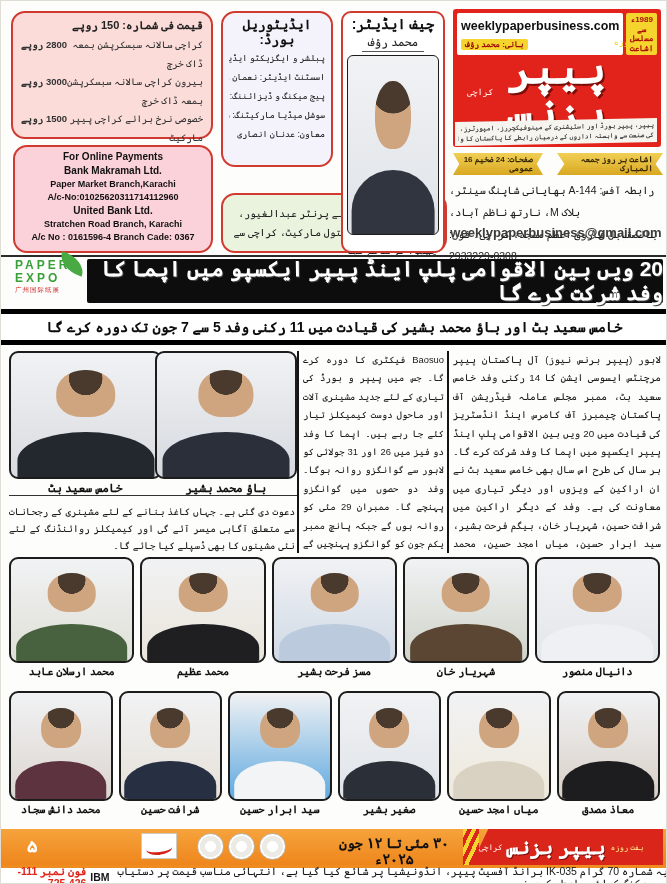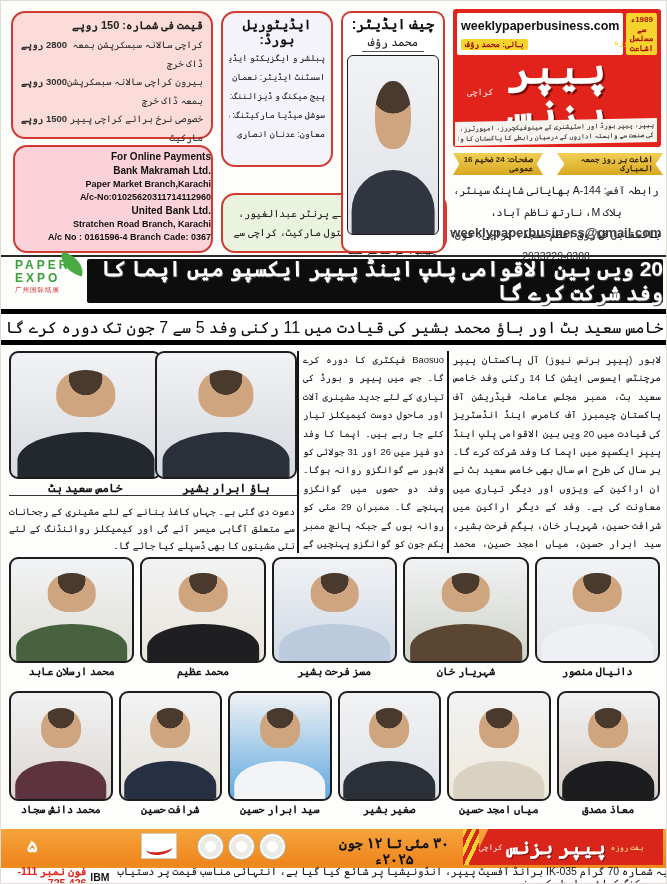--- a/index.html
+++ b/index.html
@@ -6,21 +6,21 @@
   html,body { background:#ffffff; font-family:"Liberation Sans", sans-serif; }
   .page { position:relative; width:667px; height:884px; margin:0 auto; background:#fdfdfc; overflow:hidden; border:1px solid #e0ddd6; }
 
   
   .rbox { position:absolute; border:2px solid #d03a30; border-radius:14px; }
   .pricing { left:10px; top:10px; width:202px; height:128px; background:#fbdcd9; padding:6px 8px 4px; direction:rtl; }
   .pr-title { text-align:right; font-size:11px; font-weight:bold; color:#222; margin-bottom:4px; }
   .pr-row { display:flex; justify-content:space-between; font-size:9.5px; color:#333; line-height:1.95; }
   .pr-row .amt { font-weight:bold; white-space:nowrap; }
   .bank { left:12px; top:144px; width:200px; height:108px; background:#fbd2da; text-align:center; padding-top:3px; }
-  .bank div { font-size:9px; color:#111; line-height:1.42; font-weight:bold;text-align:right; }
+  .bank div { font-size:9px; color:#111; line-height:1.42; font-weight:bold; }
   .bank .bhead { font-size:10px; }
   .editorial { left:220px; top:10px; width:112px; height:156px; background:#f4f3fb; direction:rtl; padding:4px 6px; }
   .ed-title { font-size:13px; font-weight:bold; text-align:center; color:#111; margin-bottom:2px; }
   .ed-item { font-size:8.6px; color:#222; line-height:2.2; text-align:right; white-space:nowrap; overflow:hidden; }
   .publishers { left:220px; top:192px; width:226px; height:60px; background:#eaf3de; direction:rtl; padding:6px 8px; }
   .pub-label { color:#c3231c; font-weight:bold; font-size:13px; }
   .publishers .pline { font-size:10px; color:#222; line-height:1.8; text-align:right; }
   .chief { left:340px; top:10px; width:104px; height:242px; background:#fff; border-radius:10px; padding:3px 4px; text-align:center; }
   .ch-title { font-size:14px; font-weight:bold; color:#101010; direction:rtl; }
   .ch-name { font-size:11.5px; color:#222; direction:rtl; border-bottom:1px solid #555; display:inline-block; padding:0 6px 2px; margin-bottom:3px; }
@@ -33,31 +33,31 @@
   .mh-founder { position:absolute; left:8px; top:30px; background:#f5d52d; color:#a01108; font-size:8px; font-weight:bold; padding:1px 4px; border-radius:2px; direction:rtl; }
   .mh-weekly { position:absolute; right:10px; top:28px; color:#f5d52d; font-size:8.5px; direction:rtl; }
   .mh-title { position:absolute; right:6px; top:38px; width:196px; text-align:center; color:#ffffff; font-size:42px; font-weight:bold; direction:rtl; line-height:1.05; text-shadow:2px 2px 0 #7a0d08; letter-spacing:-1px; }
   .mh-city { position:absolute; left:14px; top:78px; color:#ffe9e6; font-size:9px; direction:rtl; }
   .mh-tag { position:absolute; left:2px; bottom:3px; width:202px; background:#f6f4ee; transform:skewY(-1.2deg); padding:2px 3px; direction:rtl; }
   .mh-tag div { font-size:6.6px; color:#222; line-height:1.5; text-align:center; white-space:nowrap; overflow:hidden; }
 
   .ribbon { position:absolute; top:152px; height:22px; background:linear-gradient(#f0cf55,#d9a821); color:#3a2a05; font-weight:bold; font-size:8px; direction:rtl; display:flex; align-items:center; justify-content:center; clip-path:polygon(0 0,100% 0,93% 50%,100% 100%,0 100%,7% 50%); padding:0 10px; }
   .ribbon.rb-left { left:452px; width:90px; }
   .ribbon.rb-right { left:556px; width:106px; }
-  .address { position:absolute; left:448px; top:178px; width:214px; direction:rtl; text-align:center; font-size:10.5px; color:#1c1c1c; line-height:2.1; }
+  .address { position:absolute; left:448px; top:178px; width:214px; direction:rtl; text-align:left; font-size:10.5px; color:#1c1c1c; line-height:2.1; }
   .email { position:absolute; left:448px; top:224px; width:214px; text-align:center; font-size:13px; font-weight:bold; color:#3c3c3c; }
   .hrule { position:absolute; left:0; top:254px; width:667px; height:2px; background:#2a2a2a; }
 
   
   .expo { position:absolute; left:8px; top:258px; width:78px; height:46px; text-align:left; padding-left:6px; }
   .expo .ex-word { color:#3aa03a; font-weight:bold; font-size:12px; letter-spacing:3px; line-height:1.05; }
   .expo .leaf { position:absolute; right:2px; top:-4px; width:26px; height:18px; background:#49a942; border-radius:0 95% 0 95%; transform:rotate(18deg); }
   .expo .cn { color:#cc2222; font-size:6.5px; letter-spacing:1px; margin-top:2px; }
   .headline { position:absolute; left:86px; top:258px; width:576px; height:44px; background:#0d0d0d; color:#ffffff; direction:rtl; display:flex; align-items:center; justify-content:center; font-size:21px; font-weight:bold; text-shadow:1px 1px 0 #444; border-radius:2px; }
-  .subhead { position:absolute; left:0; top:308px; width:667px; height:36px; border-top:5px solid #000; border-bottom:5px solid #000; background:#fff; color:#0c0c0c; direction:rtl; display:flex; align-items:center; justify-content:center; font-size:16px; font-weight:normal; }
+  .subhead { position:absolute; left:0; top:308px; width:667px; height:36px; border-top:5px solid #000; border-bottom:5px solid #000; background:#fff; color:#0c0c0c; direction:rtl; display:flex; align-items:center; justify-content:center; font-size:14px; font-weight:bold; }
 
   
   .col { position:absolute; top:350px; direction:rtl; text-align:justify; color:#1a1a1a; overflow:hidden; }
   .col-right { left:452px; width:208px; height:202px; font-size:9.8px; line-height:18.4px; }
   .col-mid { left:302px; width:141px; height:202px; font-size:9.4px; line-height:18.4px; }
   .vdiv { position:absolute; top:350px; width:2px; height:202px; background:#141414; }
   .vd1 { left:446px; } .vd2 { left:296px; }
   .below-text { position:absolute; left:8px; top:502px; width:286px; height:50px; direction:rtl; text-align:justify; font-size:9.6px; line-height:17px; color:#1a1a1a; overflow:hidden; }
 
   
@@ -198,21 +198,21 @@
   <div class="col col-mid">Baosuo فیکٹری کا دورہ کرے گا۔ جس میں پیپر و بورڈ کی تیاری کے لئے جدید مشینری آلات اور ماحول دوست کیمیکلز تیار کئے جا رہے ہیں۔ اپما کا وفد دو فیز میں 26 اور 31 جولائی کو لاہور سے گوانگزو روانہ ہوگا۔ وفد دو حصوں میں گوانگزو پہنچے گا۔ ممبران 29 مئی کو روانہ ہوں گے جبکہ پانچ ممبر یکم جون کو گوانگزو پہنچیں گے اور 2 جون تا 7 جون تک 14 رکنی وفد چائنا کا دورہ کرے گا۔ واضح رہے کہ اپما گزشتہ 15 سالوں سے گوانگ ڈانگ پیپر ایسوسی ایشن کی دعوت پر اس نمائش میں شرکت کر رہی ہے۔ جس میں چین کی بین الاقوامی کمپنیوں کے علاوہ ساؤتھ ایشیا میں بھارت، سری لنکا، نیپال، بنگلہ دیش، برما جبکہ فار ایسٹ ممالک میں ملائشیا، تھائی لینڈ اور ویتنام بھی شرکت کر رہے ہیں۔ اس سال اپما کے وفد کو Boroso فیکٹری کے دورے کی بھی</div>
   <div class="vdiv vd2"></div>
 
   <div class="row1">
     <div class="r1cell" style="left:0;width:153px;">
       <div class="ph v1"></div>
       <div class="cap">خامس سعید بٹ</div>
     </div>
     <div class="r1cell" style="left:146px;width:142px;">
       <div class="ph v2"></div>
-      <div class="cap">باؤ ابرار بشیر</div>
+      <div class="cap">باؤ محمد بشیر</div>
     </div>
   </div>
   <div class="below-text">دعوت دی گئی ہے۔ جہاں کاغذ بنانے کے لئے مشینری کے رجحانات سے متعلق آگاہی میسر آئے گی اور کیمیکلز روائنڈنگ کے لئے نئی مشینوں کا بھی ڈسپلے کیا جائے گا۔</div>
 
   <div class="prow prow2">
     <div class="cell">
       <div class="ph v4"></div>
       <div class="cap">محمد ارسلان عابد</div>
     </div>
     <div class="cell">

